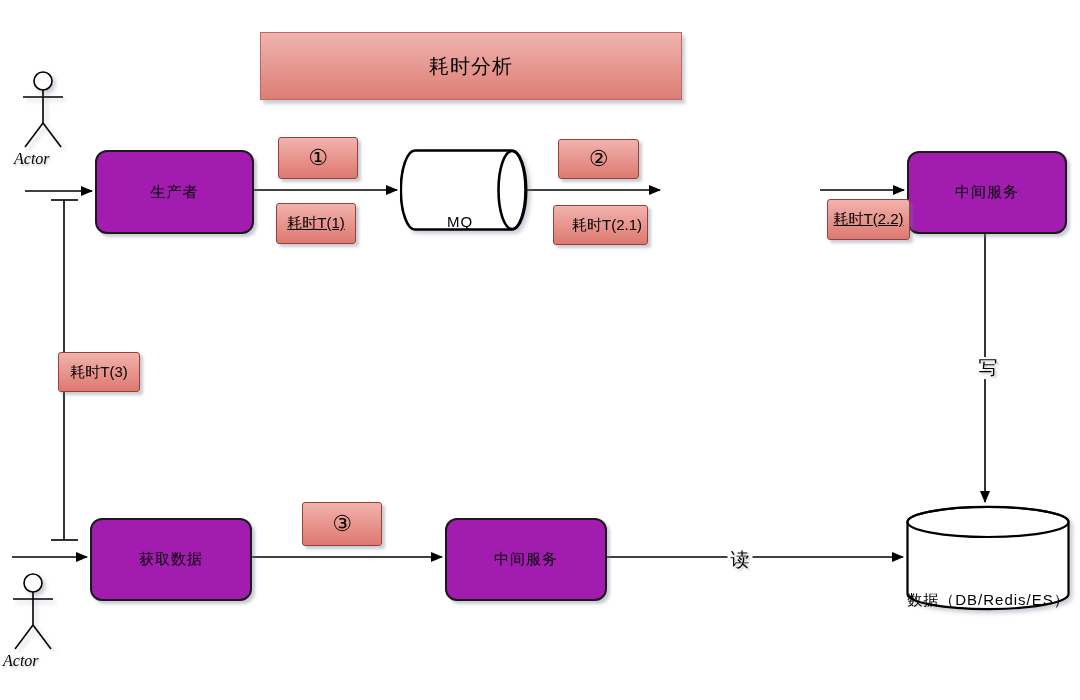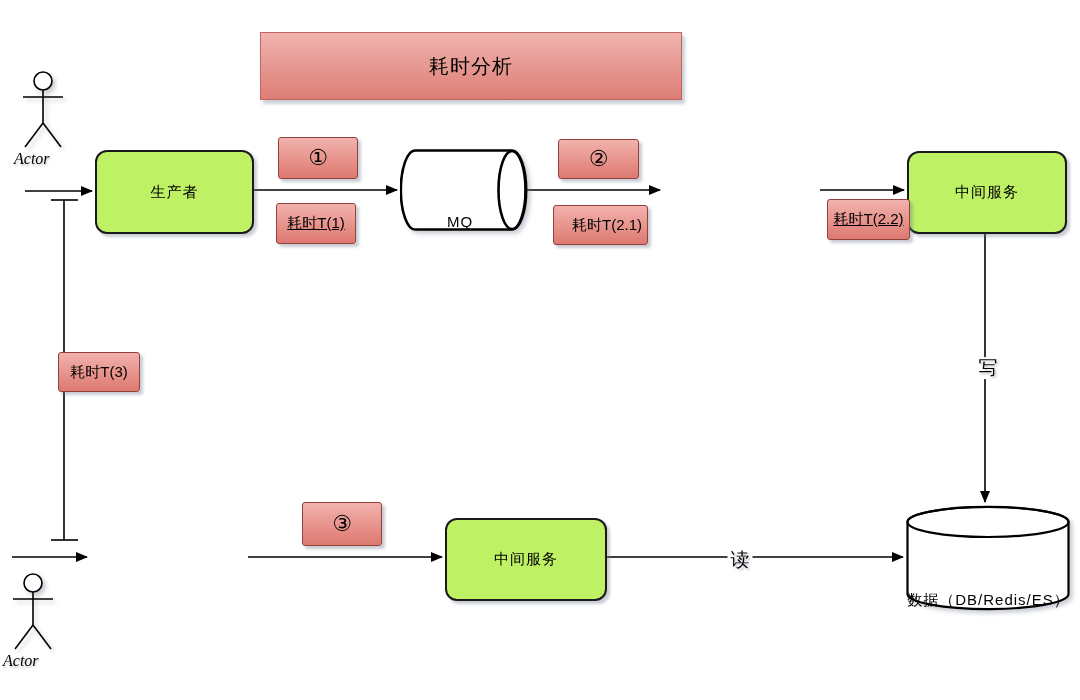--- a/index.html
+++ b/index.html
@@ -2,21 +2,21 @@
 <html><head>
 <meta charset="utf-8">
 <style>
   html,body{margin:0;padding:0;background:#ffffff;}
   #canvas{
     position:relative;width:1080px;height:700px;background:#ffffff;overflow:hidden;
     font-family:"Liberation Sans","DejaVu Sans",sans-serif;color:#000;
   }
   
   .node{
-    position:absolute;background:#bef264;border:2px solid #1a1a1a;border-radius:12px;
+    position:absolute;background:#a21caf;border:2px solid #1a1a1a;border-radius:12px;
     display:flex;align-items:center;justify-content:center;
     font-size:15px;letter-spacing:1px;
     box-shadow:3px 3px 3px rgba(110,120,140,0.38);
   }
   
   .chip{
     position:absolute;display:flex;align-items:center;justify-content:center;
     background:linear-gradient(#f2b2ad,#dd7970);
     border:1px solid #94403b;border-radius:3px;
     font-size:15px;box-shadow:3px 3px 3px rgba(110,120,140,0.38);
@@ -103,20 +103,21 @@
 
   <svg class="shape-svg" style="left:400px;top:149px;" width="128" height="83">
     <path d="M15 1.5 L112 1.5 A14 39 0 0 1 112 80.5 L15 80.5 A14 39 0 0 1 15 1.5 Z" fill="#ffffff" stroke="#000" stroke-width="2.6"></path>
     <ellipse cx="112" cy="41" rx="13.5" ry="39" fill="none" stroke="#000" stroke-width="2.6"></ellipse>
   </svg>
   <div class="shape-label" style="left:400px;top:149px;width:120px;height:81px;">MQ</div>
 
 
   <div class="node" style="left:907px;top:151px;width:156px;height:79px;">中间服务</div>
 
+  <div class="node" style="left:90px;top:518px;width:158px;height:79px;">获取数据</div>
 
   <div class="node" style="left:445px;top:518px;width:158px;height:79px;">中间服务</div>
 
   <svg class="shape-svg" style="left:906px;top:505px;" width="165" height="107">
     <path d="M1.5 17 A80 15 0 0 1 162.5 17 L162.5 89 A80 15 0 0 1 1.5 89 Z" fill="#ffffff" stroke="#000" stroke-width="2.2"></path>
     <ellipse cx="82" cy="17" rx="80.5" ry="15" fill="none" stroke="#000" stroke-width="2.2"></ellipse>
   </svg>
   <div class="shape-label db-label" style="left:907px;top:548px;width:163px;height:40px;">数据（DB/Redis/ES）</div>
 
   <div class="chip num" style="left:278px;top:137px;width:78px;height:40px;">①</div>

